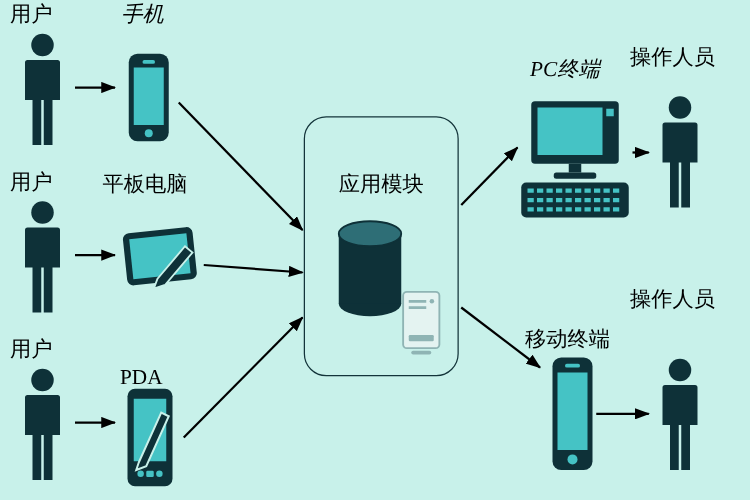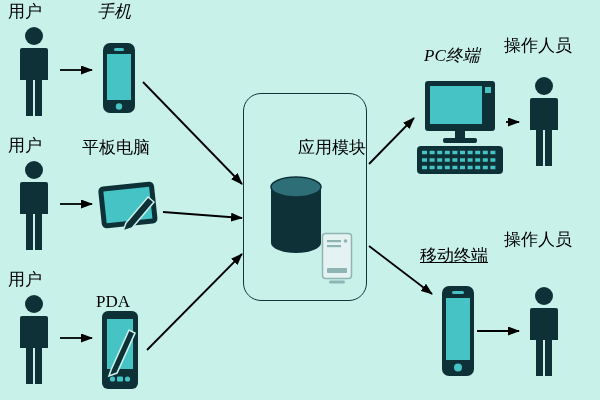--- a/index.html
+++ b/index.html
@@ -8,21 +8,21 @@
     --srv-body:#e4f3f1; --srv-detail:#8fb4b4; --arrow:#000;
     --module-border:#13343a; --label:#000;
   }
   html,body{ background:var(--bg); }
   body{ font-family:"Liberation Serif","DejaVu Serif",serif; }
   .stage{ position:relative; width:600px; height:400px; background:var(--bg); overflow:hidden; }
   .abs{ position:absolute; }
   .lbl{ position:absolute; font-size:17px; line-height:1.2; color:var(--label); white-space:nowrap; }
   .module-box{ position:absolute; left:243px; top:93px; width:124px; height:208px;
                border:1.6px solid var(--module-border); border-radius:18px; }
-  .module-label{ position:absolute; top:42px; width:100%; text-align:right; font-size:17px; color:var(--label); }
+  .module-label{ position:absolute; top:42px; width:100%; text-align:center; font-size:17px; color:var(--label); }
   svg{ display:block; }
   .arrows{ position:absolute; left:0; top:0; }
 </style>
 </head>
 <body>
 
 <div class="stage">
 
   <svg class="arrows" width="600" height="400">
     <defs>
@@ -140,21 +140,21 @@
   </div>
 
   <span class="lbl" style="left:504px; top:36px;">操作人员</span>
   <div class="abs" style="left:522px; top:76px;">
     <svg width="44" height="92" viewBox="0 0 44 92">
       <circle cx="22" cy="10" r="9" fill="var(--ink)"></circle>
       <path d="M10 22 h24 a2 2 0 0 1 2 2 v30 h-6 v36 h-7 v-36 h-2 v36 h-7 v-36 h-6 v-30 a2 2 0 0 1 2 -2 z" fill="var(--ink)"></path>
     </svg>
   </div>
 
-  <span class="lbl" style="left:420px; top:246px;text-decoration:underline;">移动终端</span>
+  <span class="lbl" style="left:420px; top:262px;">移动终端</span>
   <div class="abs" style="left:440px; top:284px;">
     <svg width="36" height="94" viewBox="0 0 36 94">
       <rect x="2" y="2" width="32" height="90" rx="7" fill="var(--ink)"></rect>
       <rect x="6" y="14" width="24" height="62" fill="var(--screen)"></rect>
       <rect x="12" y="7" width="12" height="3" rx="1.5" fill="var(--screen)"></rect>
       <circle cx="18" cy="83.5" r="4" fill="var(--screen)"></circle>
     </svg>
   </div>
 
   <span class="lbl" style="left:504px; top:230px;">操作人员</span>

